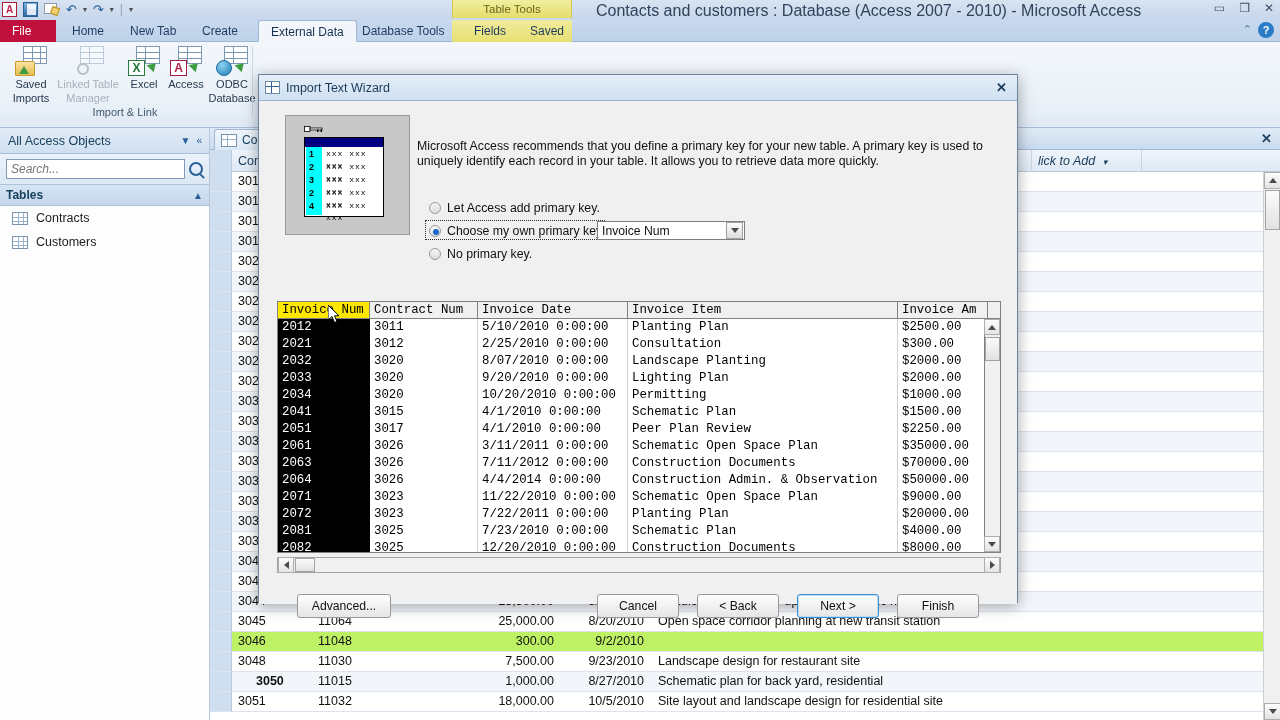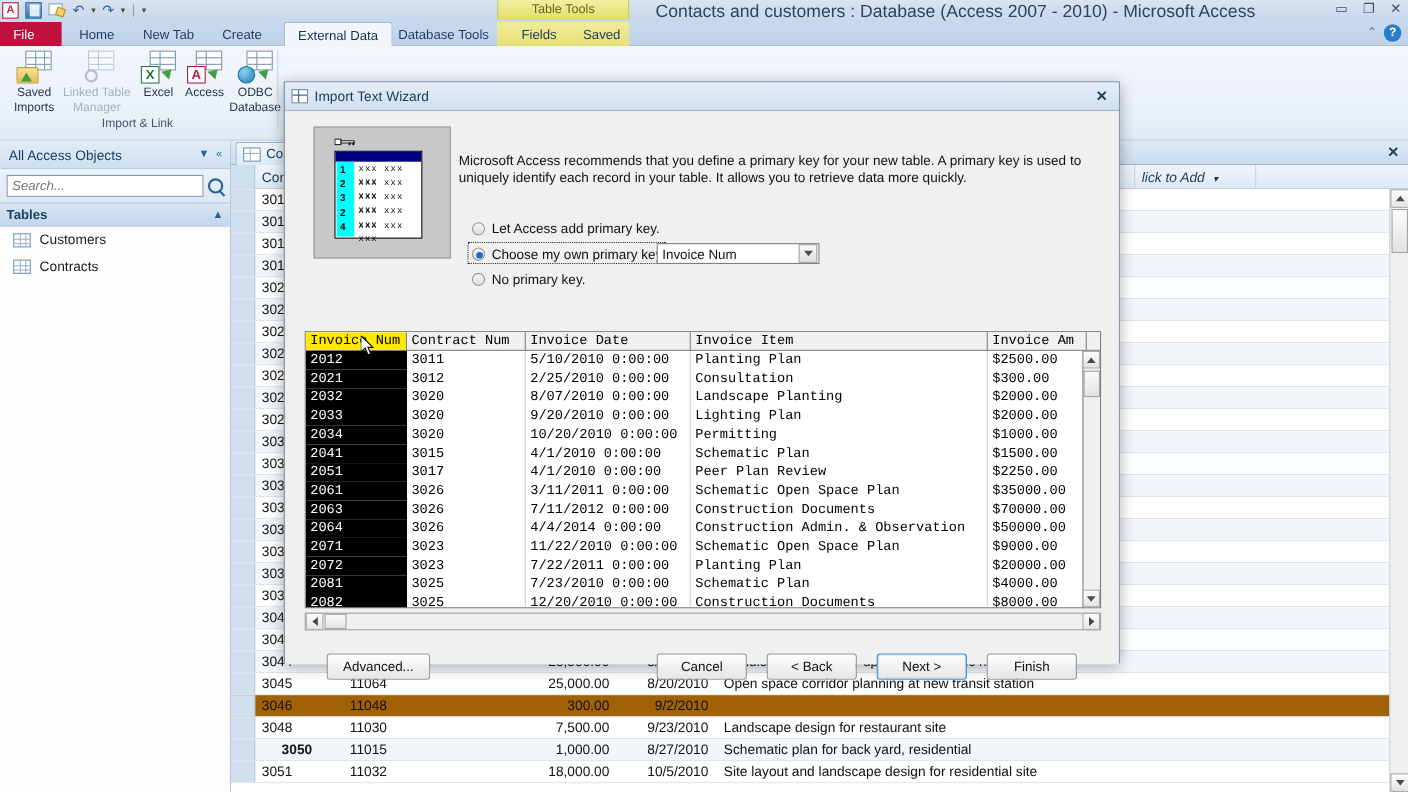--- a/index.html
+++ b/index.html
@@ -397,30 +397,30 @@
       <span class="sp"></span>
       <span style="color:#2a6099;font-size:10px;">▲</span>
     </div>
     <div class="np-item">
       <span class="np-tblicon">
           <i style="left:0;top:4px;width:100%;height:1px;"></i>
           <i style="left:0;top:8px;width:100%;height:1px;"></i>
           <i style="left:5px;top:0;width:1px;height:100%;"></i>
           <i style="left:10px;top:0;width:1px;height:100%;"></i>
         </span>
-      <span>Customers</span>
+      <span>Contracts</span>
     </div>
     <div class="np-item">
       <span class="np-tblicon">
           <i style="left:0;top:4px;width:100%;height:1px;"></i>
           <i style="left:0;top:8px;width:100%;height:1px;"></i>
           <i style="left:5px;top:0;width:1px;height:100%;"></i>
           <i style="left:10px;top:0;width:1px;height:100%;"></i>
         </span>
-      <span>Contracts</span>
+      <span>Customers</span>
     </div>
   </div>
 
   <div class="sheet">
     <div class="doctab">
       <div class="tabb">
         <span class="np-tblicon">
             <i style="left:0;top:4px;width:100%;height:1px;"></i>
             <i style="left:5px;top:0;width:1px;height:100%;"></i>
           </span>
@@ -620,21 +620,21 @@
           <div class="dc" style="left: 442px; width: 620px; padding-right: 0px; padding-left: 6px;">Handicap accessibility upgrades to public housing site</div>
         </div>
         <div class="drow" style="top: 484px; background: rgb(255, 255, 255);">
           <div class="selbox"></div>
           <div class="dc" style="left: 22px; width: 80px; padding-right: 0px; padding-left: 6px;">3045</div>
           <div class="dc" style="left: 102px; width: 120px; padding-right: 0px; padding-left: 6px;">11064</div>
           <div class="dc r" style="left: 222px; width: 130px; padding-right: 8px; padding-left: 0px;">25,000.00</div>
           <div class="dc r" style="left: 352px; width: 90px; padding-right: 8px; padding-left: 0px;">8/20/2010</div>
           <div class="dc" style="left: 442px; width: 620px; padding-right: 0px; padding-left: 6px;">Open space corridor planning at new transit station</div>
         </div>
-        <div class="drow" style="top: 504px; background: #a16207;">
+        <div class="drow" style="top: 504px; background: #bef264;">
           <div class="selbox"></div>
           <div class="dc" style="left: 22px; width: 80px; padding-right: 0px; padding-left: 6px;">3046</div>
           <div class="dc" style="left: 102px; width: 120px; padding-right: 0px; padding-left: 6px;">11048</div>
           <div class="dc r" style="left: 222px; width: 130px; padding-right: 8px; padding-left: 0px;">300.00</div>
           <div class="dc r" style="left: 352px; width: 90px; padding-right: 8px; padding-left: 0px;">9/2/2010</div>
         </div>
         <div class="drow" style="top: 524px; background: rgb(255, 255, 255);">
           <div class="selbox"></div>
           <div class="dc" style="left: 22px; width: 80px; padding-right: 0px; padding-left: 6px;">3048</div>
           <div class="dc" style="left: 102px; width: 120px; padding-right: 0px; padding-left: 6px;">11030</div>

